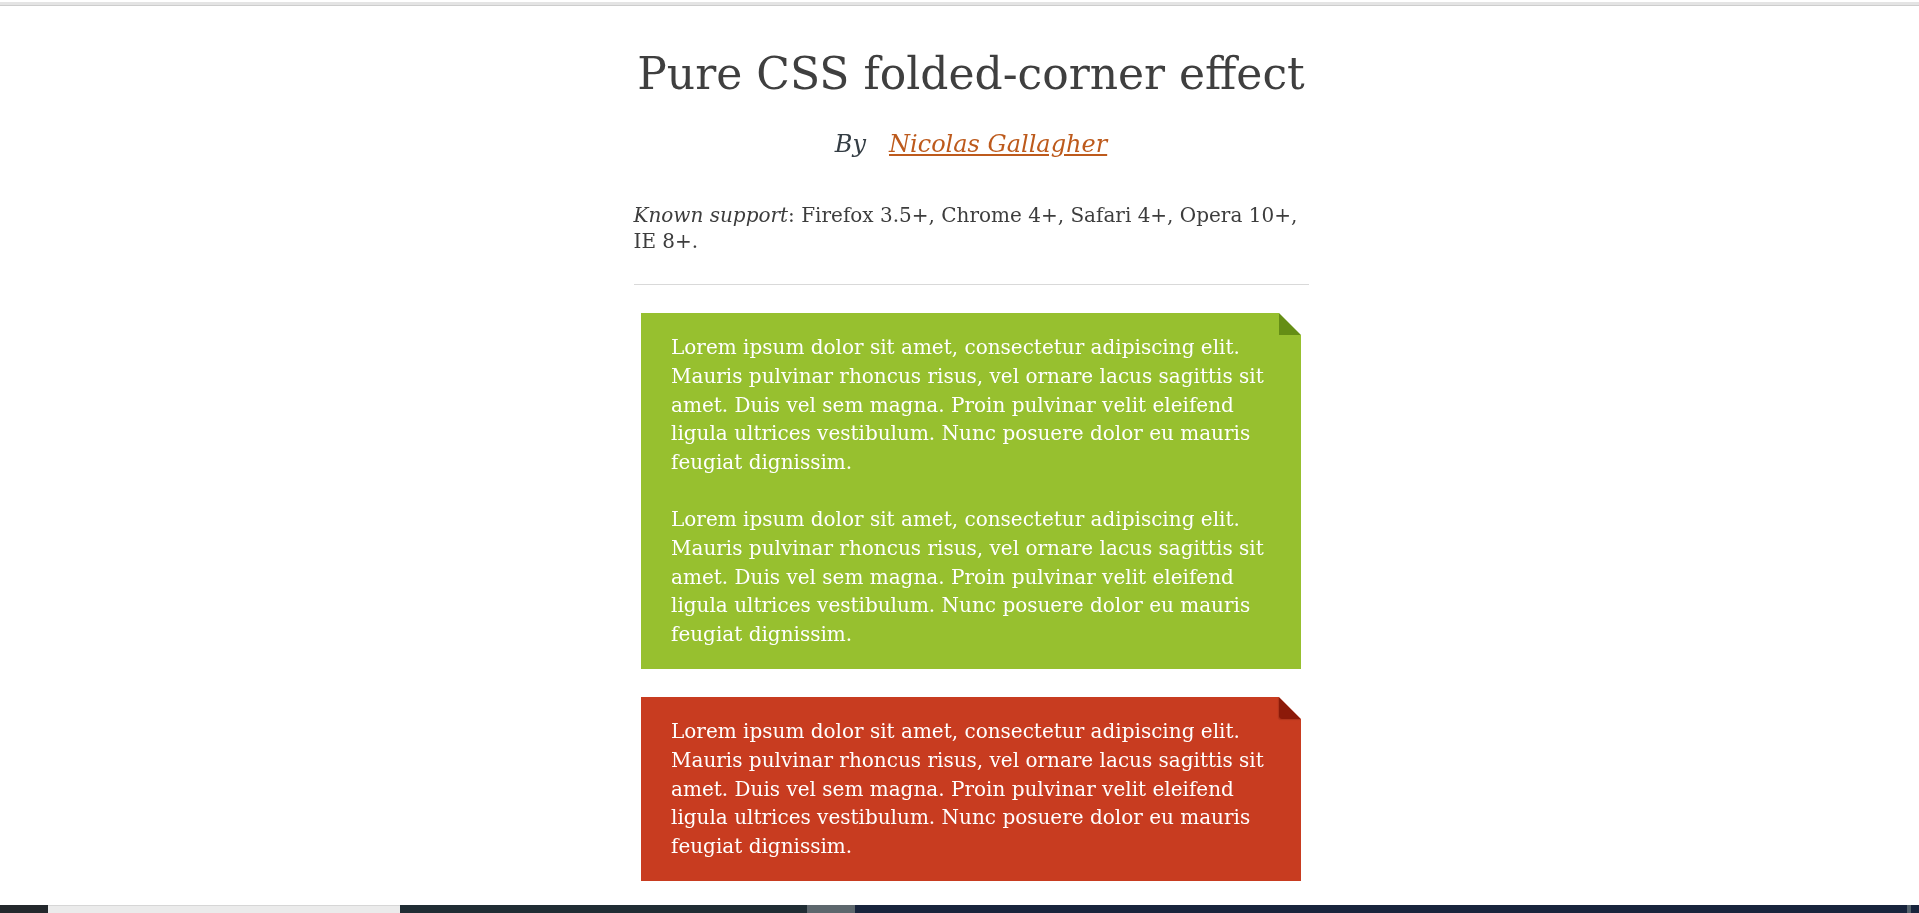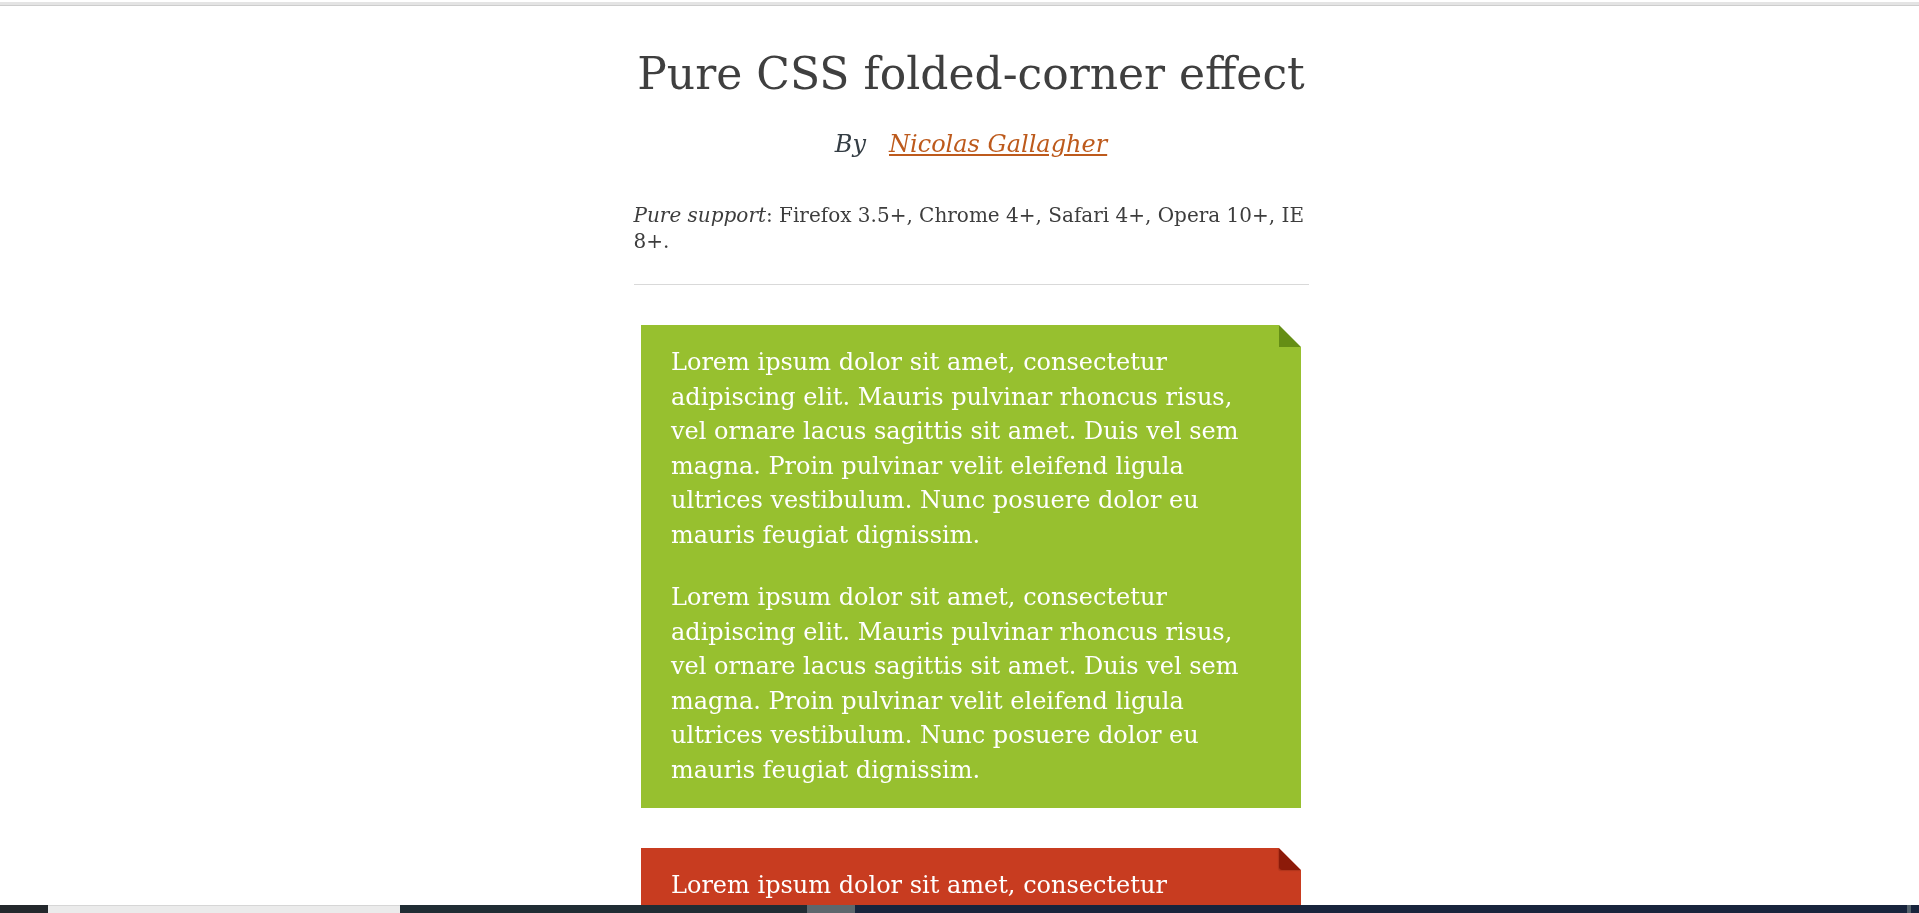--- a/index.html
+++ b/index.html
@@ -43,23 +43,23 @@
   }
   .support .label{font-style:italic;}
   hr.divider{
     margin:30px 0 0 0;border:0;border-top:1px solid #d9d9d9;height:0;
   }
   
   .note{
     position:relative;
     width:600px;
     padding:20px 30px;
-    margin:40px auto;
+    margin:28px auto;
     color:#fff;
-    font-size:24px;line-height:1.44;
+    font-size:20px;line-height:1.44;
   }
   .note p{margin:0 0 28px 0;}
   .note p:last-child{margin-bottom:0;}
   .note::before{
     content:"";
     position:absolute;top:0;right:0;
     border-style:solid;border-width:0 22px 22px 0;
     display:block;width:0;
   }
   .note-green{background:#97c02f;}
@@ -111,21 +111,21 @@
   <div class="main">
     <div class="content">
 
       <h1 class="page-title">Pure CSS folded-corner effect</h1>
 
       <p class="byline">
         <span class="prefix">By</span><a href="#">Nicolas Gallagher</a>
       </p>
 
       <p class="support">
-        <span class="label">Pure support</span><span>: Firefox 3.5+, Chrome 4+, Safari 4+, Opera 10+, IE 8+.</span>
+        <span class="label">Known support</span><span>: Firefox 3.5+, Chrome 4+, Safari 4+, Opera 10+, IE 8+.</span>
       </p>
 
       <hr class="divider">
 
       <div class="note note-green">
         <p>Lorem ipsum dolor sit amet, consectetur adipiscing elit. Mauris pulvinar rhoncus risus, vel ornare lacus sagittis sit amet. Duis vel sem magna. Proin pulvinar velit eleifend ligula ultrices vestibulum. Nunc posuere dolor eu mauris feugiat dignissim.</p>
         <p>Lorem ipsum dolor sit amet, consectetur adipiscing elit. Mauris pulvinar rhoncus risus, vel ornare lacus sagittis sit amet. Duis vel sem magna. Proin pulvinar velit eleifend ligula ultrices vestibulum. Nunc posuere dolor eu mauris feugiat dignissim.</p>
       </div>
 
       <div class="note note-red">

